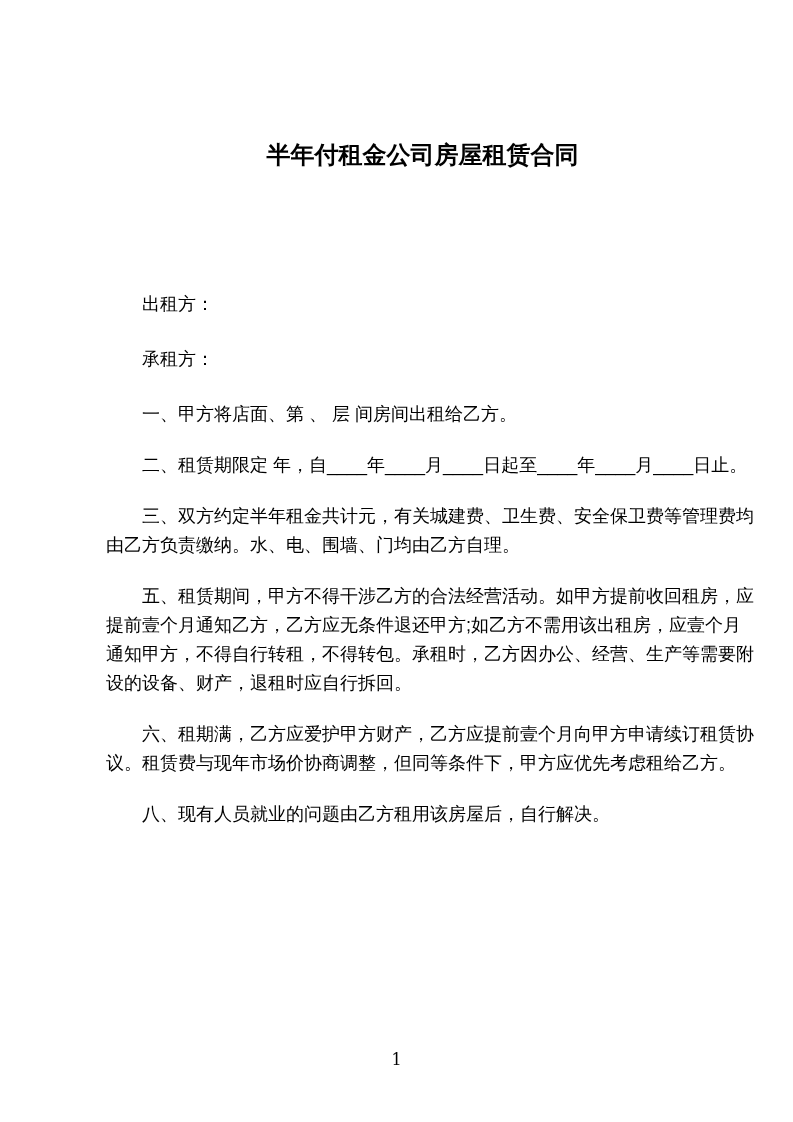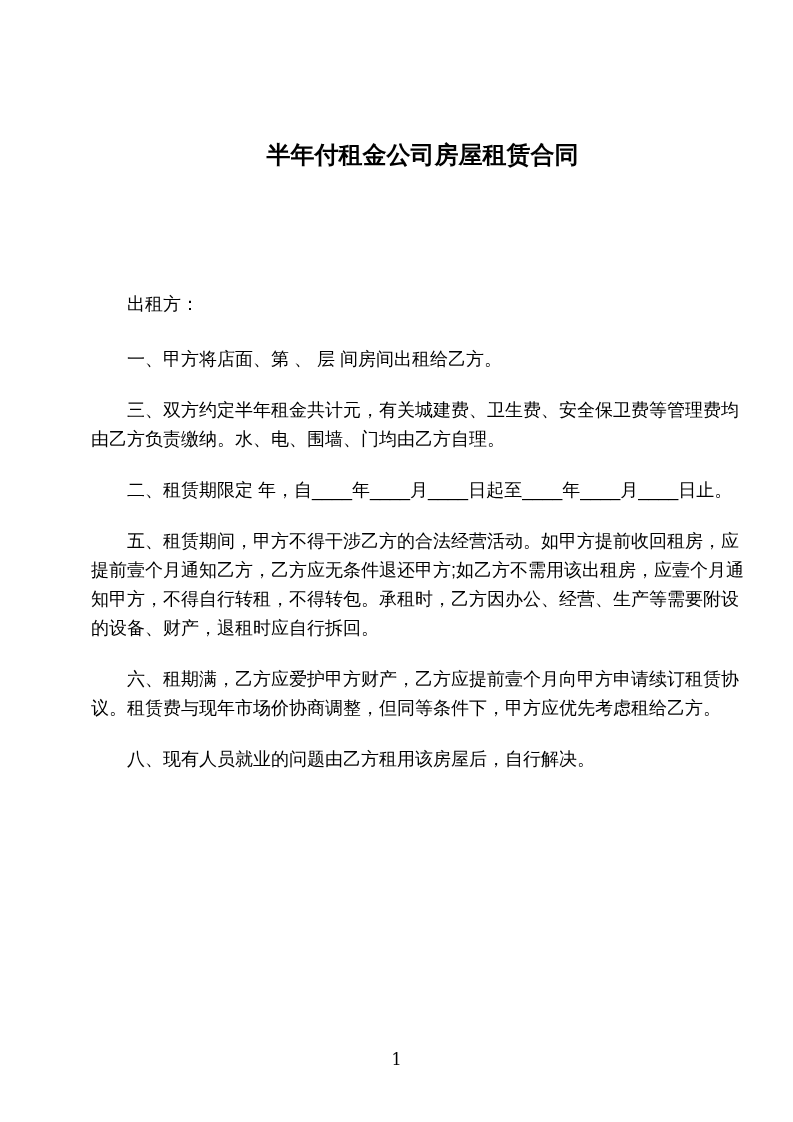--- a/index.html
+++ b/index.html
@@ -23,21 +23,21 @@
     font-size: 24px;
     font-weight: bold;
     text-align: center;
     line-height: 28px;
     margin: 0 0 121px 0;
     letter-spacing: 0;
   }
   .para {
     font-size: 18px;
     line-height: 29px;
-    margin: 0 0 22px 1px;
+    margin: 0 0 22px 16px;
     text-indent: 2em;
     white-space: pre-wrap;
     text-align: left;
   }
   .para.party {
     margin-bottom: 26px;
   }
   .page-number {
     position: absolute;
     left: 0;
@@ -52,26 +52,27 @@
 </style>
 </head>
 <body>
 
 <div class="page">
 
   <h1 class="doc-title">半年付租金公司房屋租赁合同</h1>
 
   <p class="para party">出租方：</p>
 
+  <p class="para party">承租方：</p>
 
   <p class="para">一、甲方将店面、第 、 层 间房间出租给乙方。</p>
 
+  <p class="para">二、租赁期限定 年，自____年____月____日起至____年____月____日止。</p>
+
   <p class="para">三、双方约定半年租金共计元，有关城建费、卫生费、安全保卫费等管理费均由乙方负责缴纳。水、电、围墙、门均由乙方自理。</p>
-
-  <p class="para">二、租赁期限定 年，自____年____月____日起至____年____月____日止。</p>
 
 
   <p class="para">五、租赁期间，甲方不得干涉乙方的合法经营活动。如甲方提前收回租房，应提前壹个月通知乙方，乙方应无条件退还甲方;如乙方不需用该出租房，应壹个月通知甲方，不得自行转租，不得转包。承租时，乙方因办公、经营、生产等需要附设的设备、财产，退租时应自行拆回。</p>
 
   <p class="para">六、租期满，乙方应爱护甲方财产，乙方应提前壹个月向甲方申请续订租赁协议。租赁费与现年市场价协商调整，但同等条件下，甲方应优先考虑租给乙方。</p>
 
 
   <p class="para">八、现有人员就业的问题由乙方租用该房屋后，自行解决。</p>
 
   <div class="page-number">1</div>

